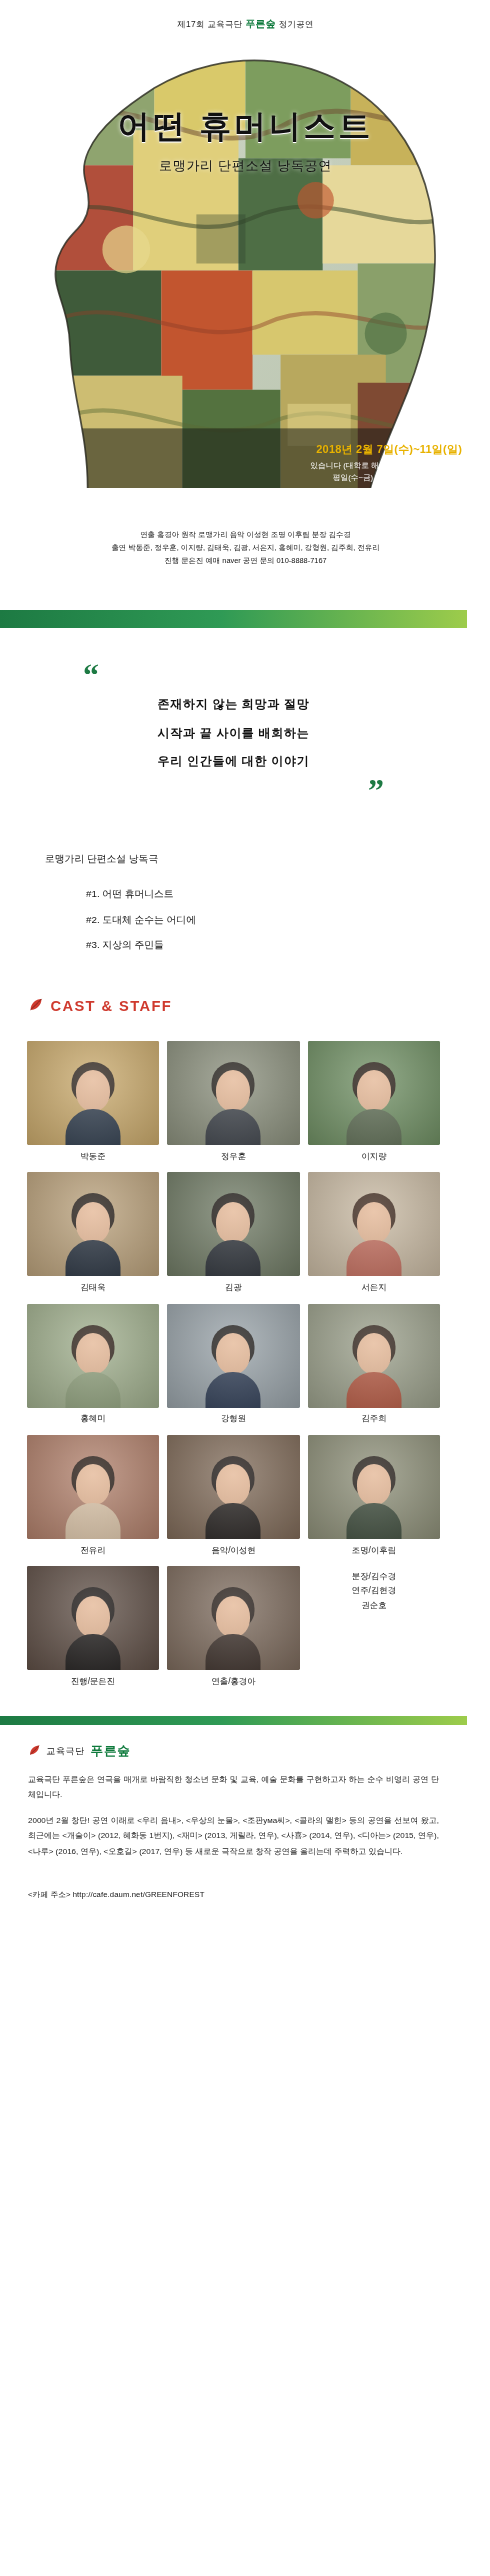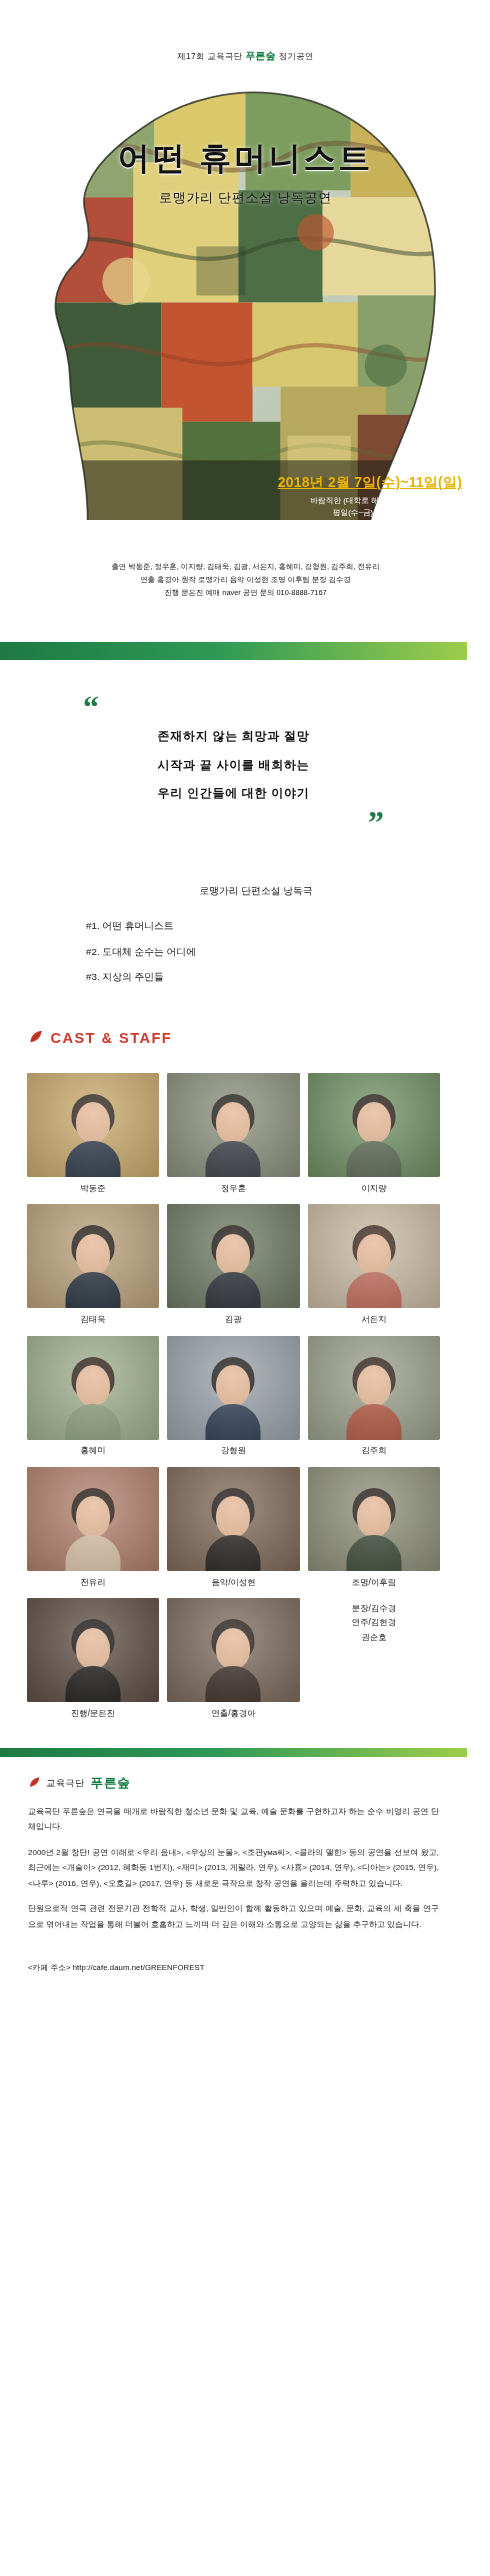--- a/index.html
+++ b/index.html
@@ -9,21 +9,20 @@
   }
   body {
     width: 491px;
     font-family: "Liberation Sans", sans-serif;
     color: #1a1a1a;
   }
   .page {
     width: 467px;
     position: relative;
     overflow: hidden;
-    margin-top: 32px;
   }
 
   
   .poster {
     position: relative;
     width: 491px;
     height: 610px;
     background: #ffffff;
     overflow: hidden;
   }
@@ -75,25 +74,24 @@
 
   .info-block {
     position: absolute;
     left: 0; width: 491px;
     top: 442px;
     text-align: right;
     padding-right: 29px;
     z-index: 7;
   }
   .info-date {
-    font-size: 14px;
+    font-size: 11px;
     font-weight: bold;
     color: #e8b200;
     letter-spacing: 0.2px;
-    text-decoration: underline;
   }
   .info-place {
     margin-top: 3.5px;
     font-size: 7.7px;
     color: #ffffff;
   }
   .info-time {
     margin-top: 2.1px;
     font-size: 7.7px;
     color: #ffffff;
@@ -144,21 +142,21 @@
     font-weight: bold;
   }
 
   
   .program {
     padding: 7px 0 35px 45px;
     font-size: 9.8px;
     color: #111;
     line-height: 2.6;
   }
-  .program .ptitle { font-size: 9.8px; margin-bottom: 9.8px; text-align: center; }
+  .program .ptitle { font-size: 9.8px; margin-bottom: 9.8px; }
   .program .pitem { padding-left: 41px; font-size: 9.8px; }
 
   
   .cast-sec { padding: 0 0 14px; }
   .sec-head {
     display: flex;
     align-items: flex-end;
     gap: 7px;
     padding: 4.2px 0 12.6px 28px;
   }
@@ -332,29 +330,29 @@
     </div>
 
     <div class="title-block">
       <div class="title-main">어떤 휴머니스트</div>
       <div class="title-sub">로맹가리 단편소설 낭독공연</div>
     </div>
 
     <div class="info-block">
       <div class="info-date">2018년 2월 7일(수)~11일(일)</div>
       <div class="info-place">
-        <span>바람직한</span>
+        <span>있습니다</span>
         <span>(대학로 해뭉기 1번출구 도보 10분)</span>
       </div>
       <div class="info-time">평일(수~금) 8시 / 주말(토,일) 2시, 6시</div>
     </div>
 
     <div class="credits">
+      <span class="line">연출 홍경아  원작 로맹가리  음악 이성현  조명 이후림  분장 김수경</span>
       <span class="line">출연 박동준, 정우훈, 이지량, 김태욱, 김광, 서은지, 홍혜미, 강형원, 김주희, 전유리</span>
-      <span class="line">연출 홍경아  원작 로맹가리  음악 이성현  조명 이후림  분장 김수경</span>
       <span class="line">진행 문은진   예매  naver 공연   문의 010-8888-7167</span>
     </div>
   </div>
 
   <div class="divider"></div>
 
   <div class="quote-sec">
     <div class="qmark open">“</div>
     <div class="quote-line">존재하지 않는 희망과 절망</div>
     <div class="quote-line">시작과 끝 사이를 배회하는</div>
@@ -569,21 +567,20 @@
         <svg width="12.6" height="12.6" viewBox="0 0 24 24" aria-hidden="true">
           <path d="M4 20 C4 10 12 3 21 3 C21 12 14 20 4 20 Z" fill="#cf3a2e"></path>
           <path d="M4 20 C9 15 15 10 21 3" stroke="#7a1e16" stroke-width="1.4" fill="none"></path>
         </svg>
       </span>
       <span class="t1">교육극단</span>
       <span class="t2">푸른숲</span>
     </div>
     <p class="about-p">교육극단 푸른숲은 연극을 매개로 바람직한 청소년 문화 및 교육, 예술 문화를 구현하고자 하는 순수 비영리 공연 단체입니다.</p>
     <p class="about-p">2000년 2월 창단! 공연 이래로 &lt;우리 음내&gt;, &lt;우상의 눈물&gt;, &lt;조판ума씨&gt;, &lt;콜라의 맬힌&gt; 등의 공연을 선보여 왔고, 최근에는 &lt;개술이&gt; (2012, 혜화동 1번지), &lt;재미&gt; (2013, 게릴라, 연우), &lt;사喜&gt; (2014, 연우), &lt;디아는&gt; (2015, 연우), &lt;나루&gt; (2016, 연우), &lt;오호길&gt; (2017, 연우) 등 새로운 극작으로 창작 공연을 올리는데 주력하고 있습니다.</p>
-    <p class="about-p">단원으로적 연극 관련 전문기관 전학적 교사, 학생, 일반인이 함께 활동하고 있으며 예술, 문화, 교육의 세 축을 연구으로 엮어내는 작업을 통해 더불어 호흡하고 느끼며 더 깊은 이해와 소통으로 고양되는 삶을 추구하고 있습니다.</p>
   </div>
 
   <div class="footer">
     <span class="cafe">&lt;카페 주소&gt;</span>
     <span class="cafe">http://cafe.daum.net/GREENFOREST</span>
   </div>
 
 </div>
 
 

